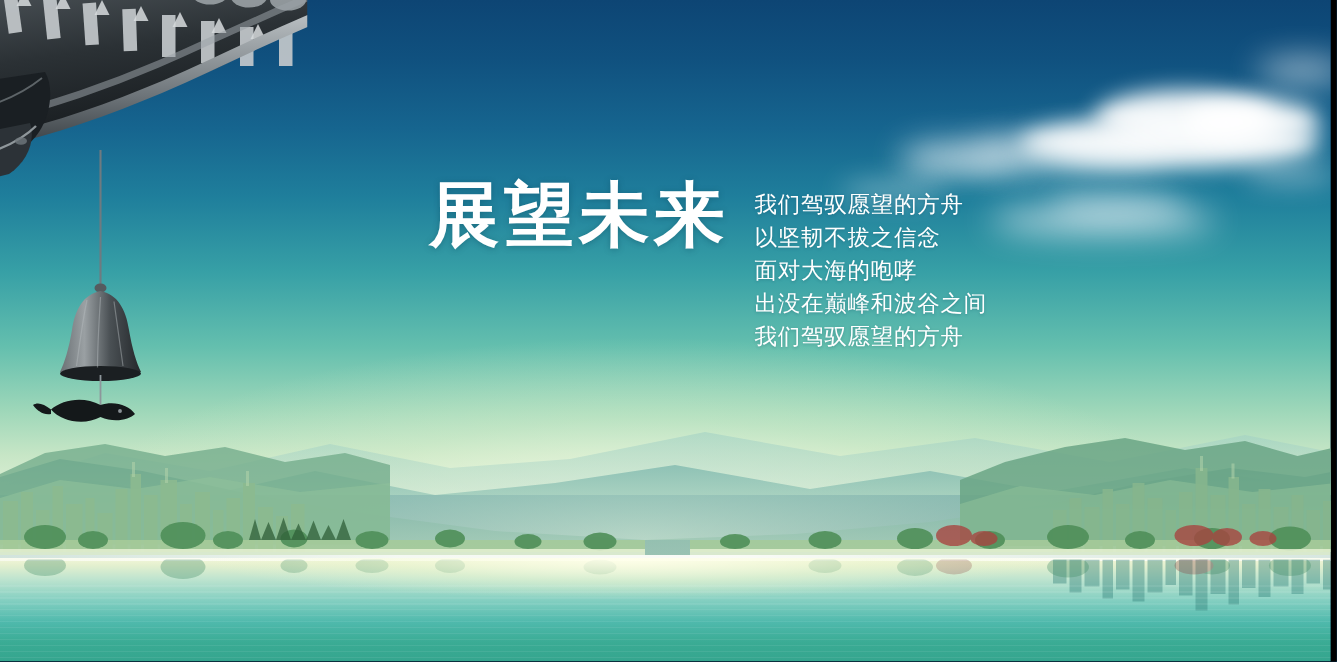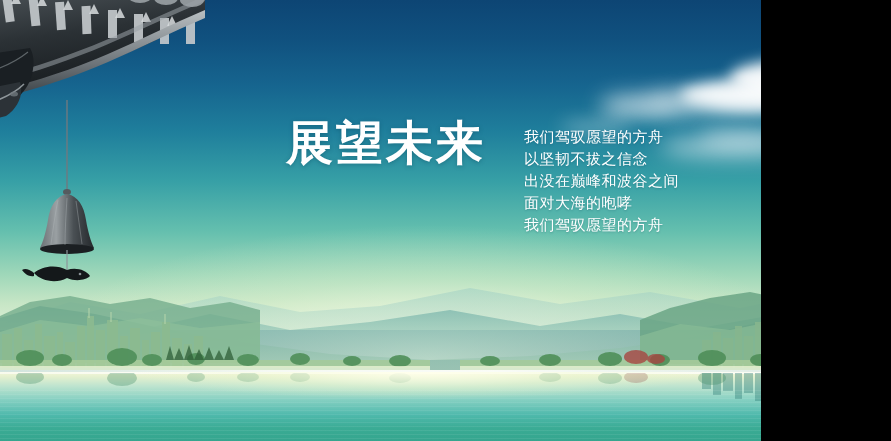--- a/index.html
+++ b/index.html
@@ -2,21 +2,21 @@
 <html><head>
 <meta charset="utf-8">
 <style>
   html, body {
     margin: 0;
     padding: 0;
     background: #000;
   }
   #banner {
     position: relative;
-    width: 761px;
+    width: 887px;
     height: 441px;
     overflow: hidden;
     font-family: "Liberation Sans", "DejaVu Sans", sans-serif;
     background: #0e4876;
     text-decoration: underline;
   }
 
   
   .sky {
     position: absolute;
@@ -136,21 +136,21 @@
     font-size: 47px;
     font-weight: bold;
     color: #ffffff;
     letter-spacing: 3px;
     line-height: 1;
     white-space: nowrap;
     text-shadow: 0 1px 4px rgba(10,60,80,0.35);
   }
   .poem {
     position: absolute;
-    left: 524px; top: 126px;
+    left: 503px; top: 126px;
     width: 230px;
   }
   .poem-line {
     font-size: 15px;
     line-height: 22px;
     color: #ffffff;
     letter-spacing: 0.5px;
     white-space: nowrap;
     text-shadow: 0 1px 2px rgba(20,70,90,0.30);
   }
@@ -460,18 +460,18 @@
       <path d="M14,173 C9,169 5,168 2,170 C5,174 9,177 14,176 Z"></path>
       <circle cx="60" cy="174" r="1.3" fill="#8a9196"></circle>
     </g>
   </svg>
 
   <div class="title">展望未来</div>
 
   <div class="poem">
     <div class="poem-line">我们驾驭愿望的方舟</div>
     <div class="poem-line">以坚韧不拔之信念</div>
+    <div class="poem-line">面对大海的咆哮</div>
     <div class="poem-line">出没在巅峰和波谷之间</div>
-    <div class="poem-line">面对大海的咆哮</div>
     <div class="poem-line">我们驾驭愿望的方舟</div>
   </div>
 
 </div>
 
 </body></html>

